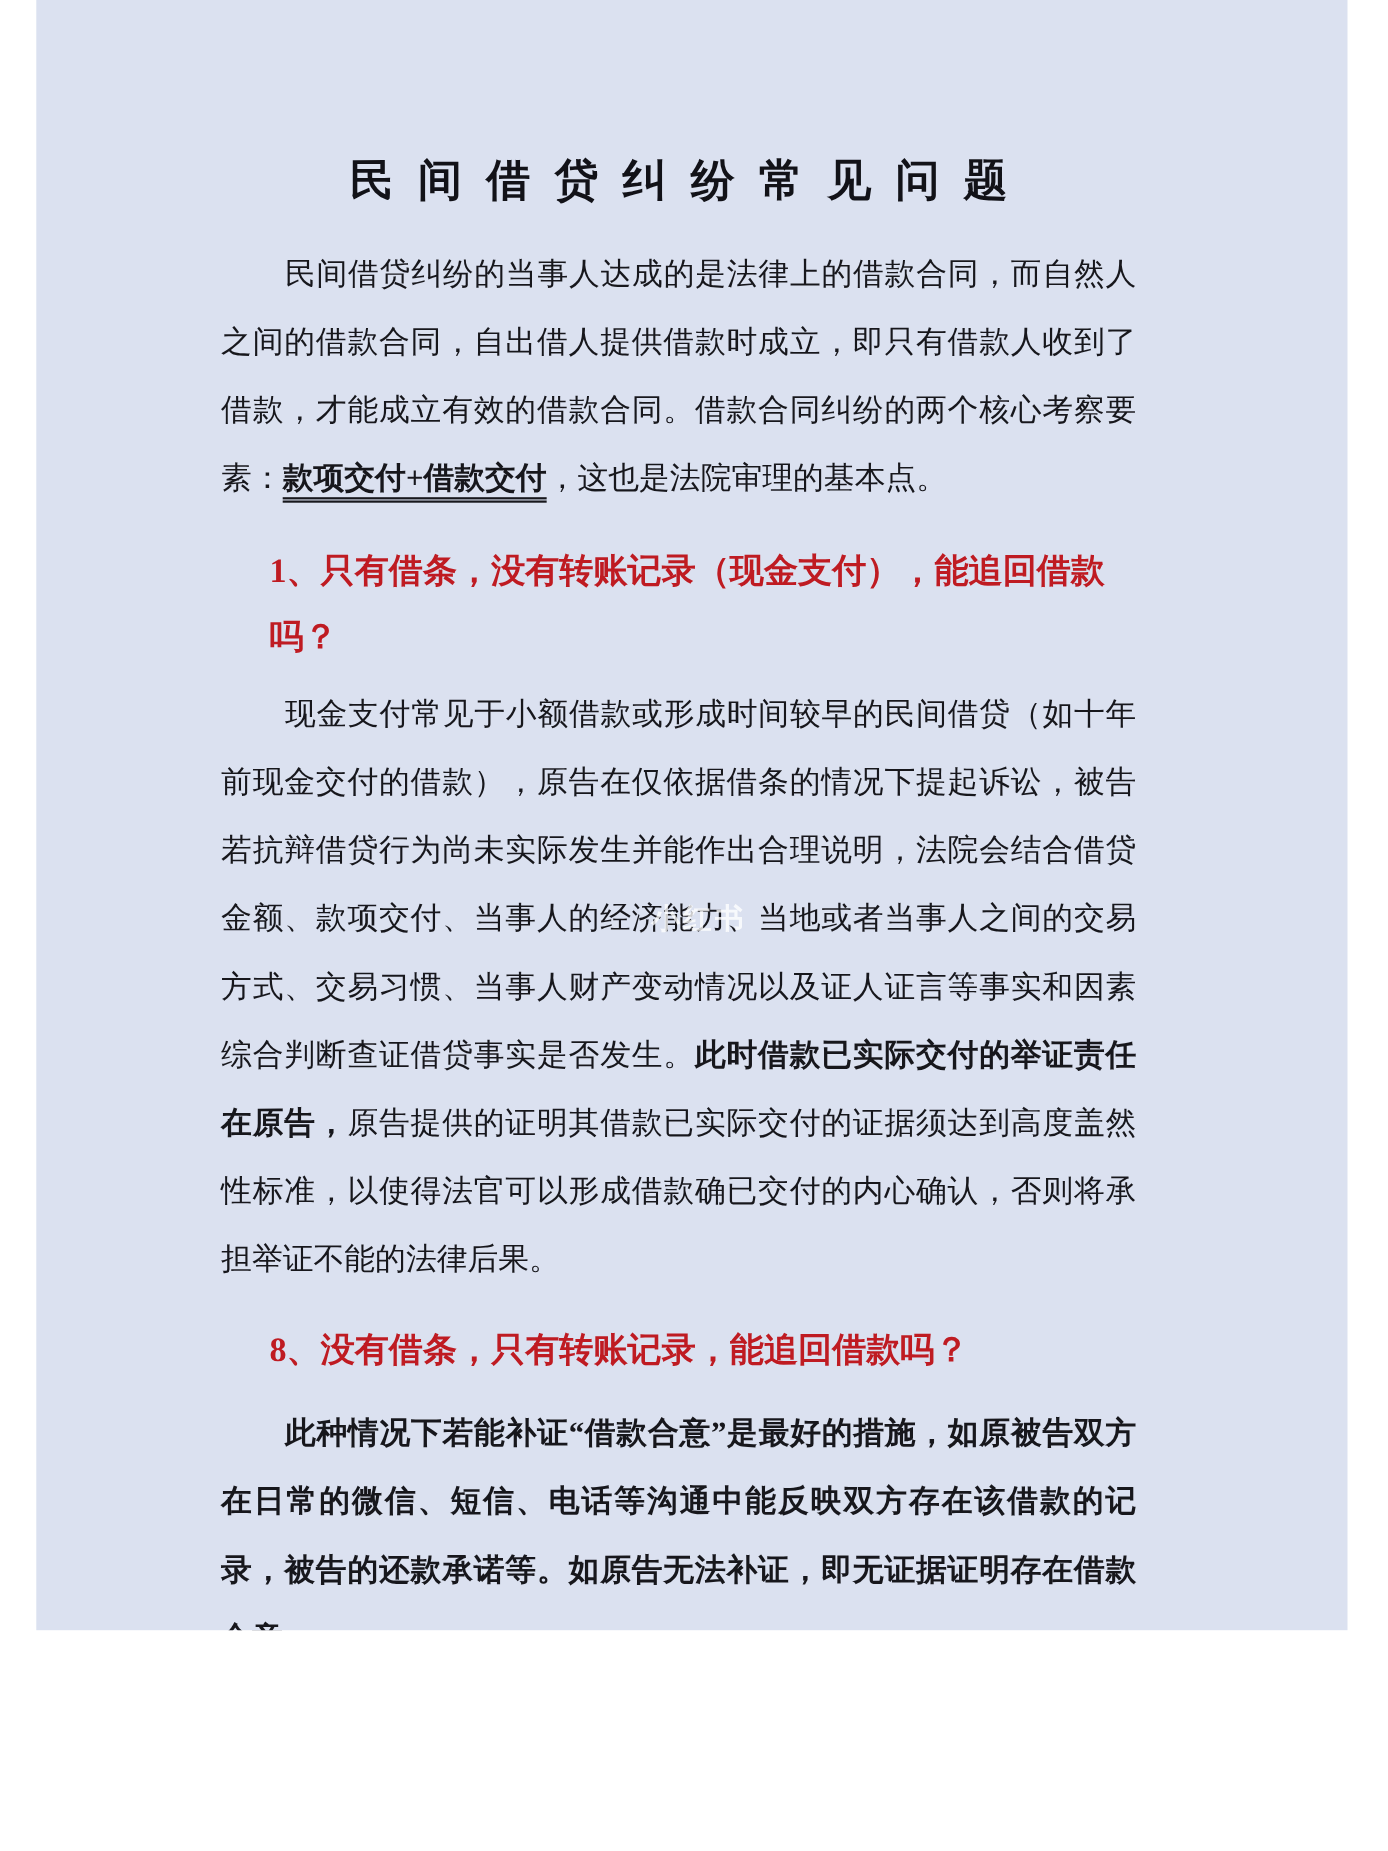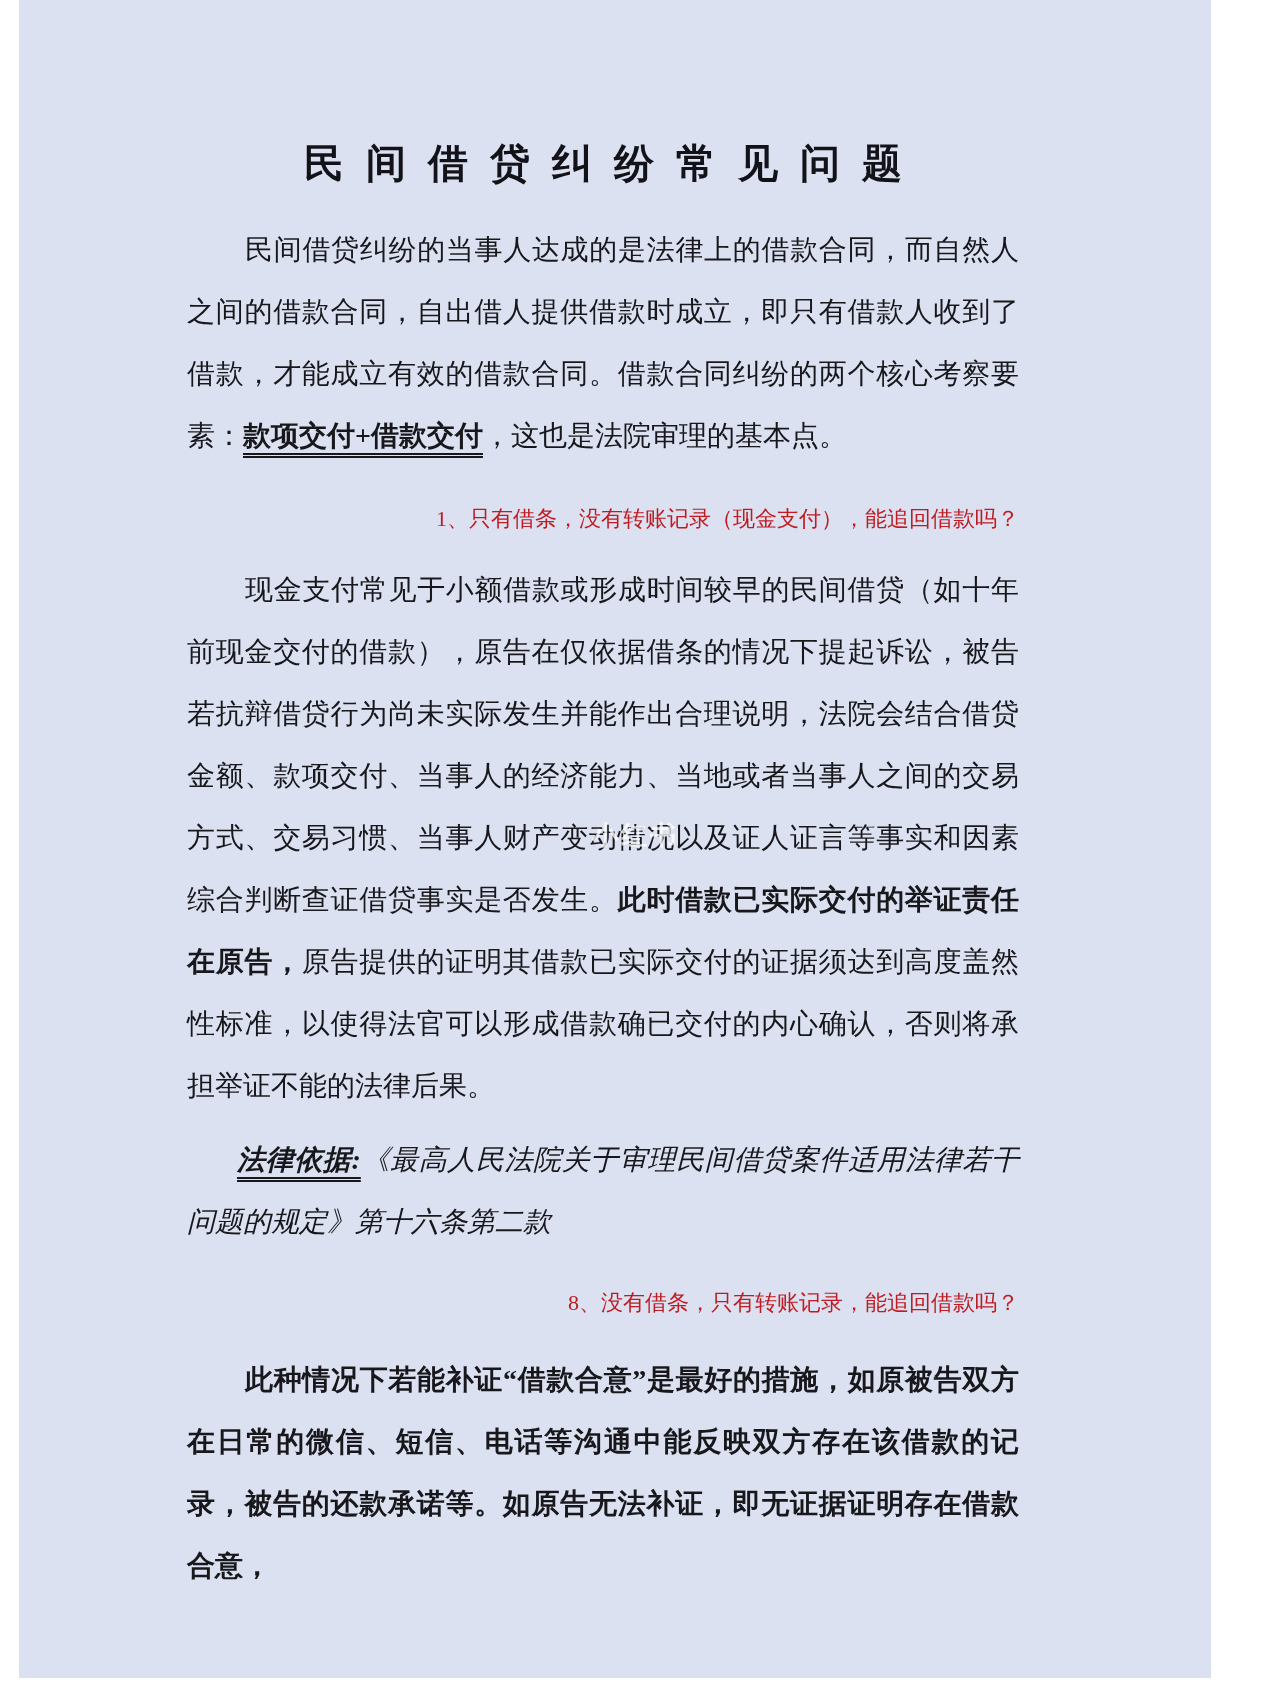--- a/index.html
+++ b/index.html
@@ -6,24 +6,24 @@
     margin: 0;
     padding: 0;
     background: #ffffff;
     width: 1262px;
     height: 1683px;
     position: relative;
     font-family: "Liberation Serif", "DejaVu Serif", serif;
   }
   .paper {
     position: absolute;
-    left: 19px;
+    left: 33px;
     top: 0;
     width: 1192px;
-    height: 1678px;
+    height: 1482px;
     background: #dbe1f0;
     overflow: hidden;
   }
   .content {
     padding: 0 192px 0 168px;
     color: #17171c;
     font-size: 28px;
     line-height: 62px;
     text-align: justify;
   }
@@ -50,24 +50,24 @@
     text-decoration: underline double;
     text-underline-offset: 8px;
     text-decoration-thickness: 1.5px;
   }
   .run-bold { font-weight: bold; }
   .q-heading {
     margin: 0;
     margin-top: 22px;
     padding-left: 44px;
     text-indent: 0;
-    text-align: right;
+    text-align: left;
     color: #bf1b22;
-    font-weight: normal;
-    font-size: 22px;
+    font-weight: bold;
+    font-size: 31px;
     line-height: 60px;
   }
   .q-heading.h2 { margin-top: 20px; }
   .legal {
     margin: 0;
     margin-top: 12px;
     font-style: italic;
     text-indent: 50px;
   }
   .legal-label {
@@ -95,21 +95,20 @@
   <div class="content">
 
     <h1 class="doc-title">民间借贷纠纷常见问题</h1>
 
     <p class="para p1"><span>民间借贷纠纷的当事人达成的是法律上的借款合同，而自然人之间的借款合同，自出借人提供借款时成立，即只有借款人收到了借款，才能成立有效的借款合同。借款合同纠纷的两个核心考察要素：</span><span class="em-underline">款项交付+借款交付</span><span>，这也是法院审理的基本点。</span></p>
 
     <h2 class="q-heading h1">1、只有借条，没有转账记录（现金支付），能追回借款吗？</h2>
 
     <p class="para p2"><span>现金支付常见于小额借款或形成时间较早的民间借贷（如十年前现金交付的借款），原告在仅依据借条的情况下提起诉讼，被告若抗辩借贷行为尚未实际发生并能作出合理说明，法院会结合借贷金额、款项交付、当事人的经济能力、当地或者当事人之间的交易方式、交易习惯、当事人财产变动情况以及证人证言等事实和因素综合判断查证借贷事实是否发生。</span><span class="run-bold">此时借款已实际交付的举证责任在原告，</span><span>原告提供的证明其借款已实际交付的证据须达到高度盖然性标准，以使得法官可以形成借款确已交付的内心确认，否则将承担举证不能的法律后果。</span></p>
 
-    <p class="legal"><span class="legal-label">法律依据:</span><span>《最高人民法院关于审理民间借贷案件适用法律若干问题的规定》第十六条第二款</span></p>
 
     <h2 class="q-heading h2">8、没有借条，只有转账记录，能追回借款吗？</h2>
 
     <p class="para p3">此种情况下若能补证“借款合意”是最好的措施，如原被告双方在日常的微信、短信、电话等沟通中能反映双方存在该借款的记录，被告的还款承诺等。如原告无法补证，即无证据证明存在借款合意，</p>
 
   </div>
 </div>
 
 <div class="watermark">小红书</div>
 

